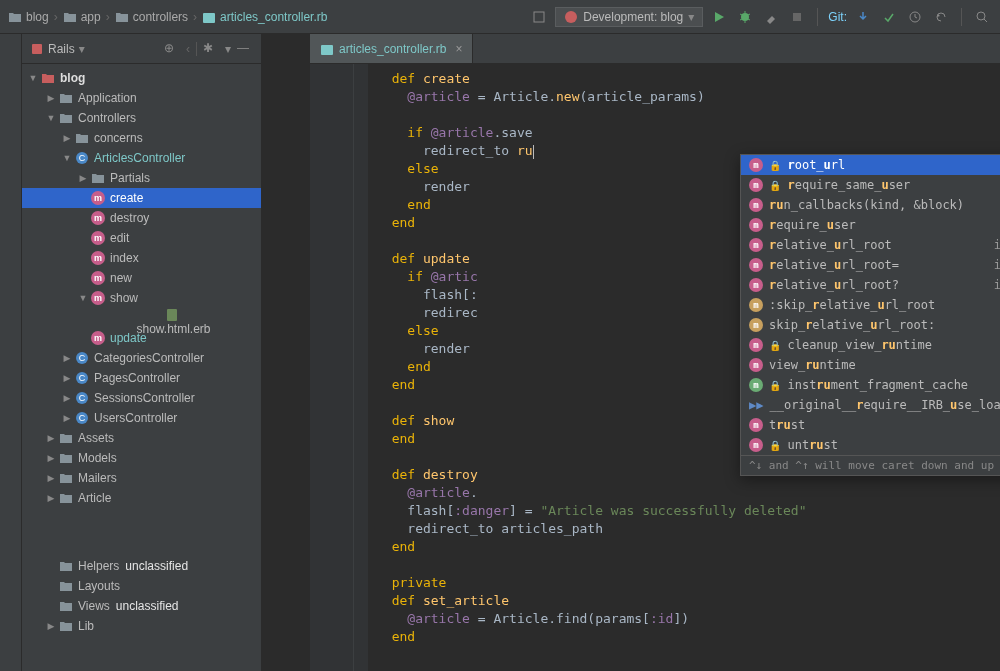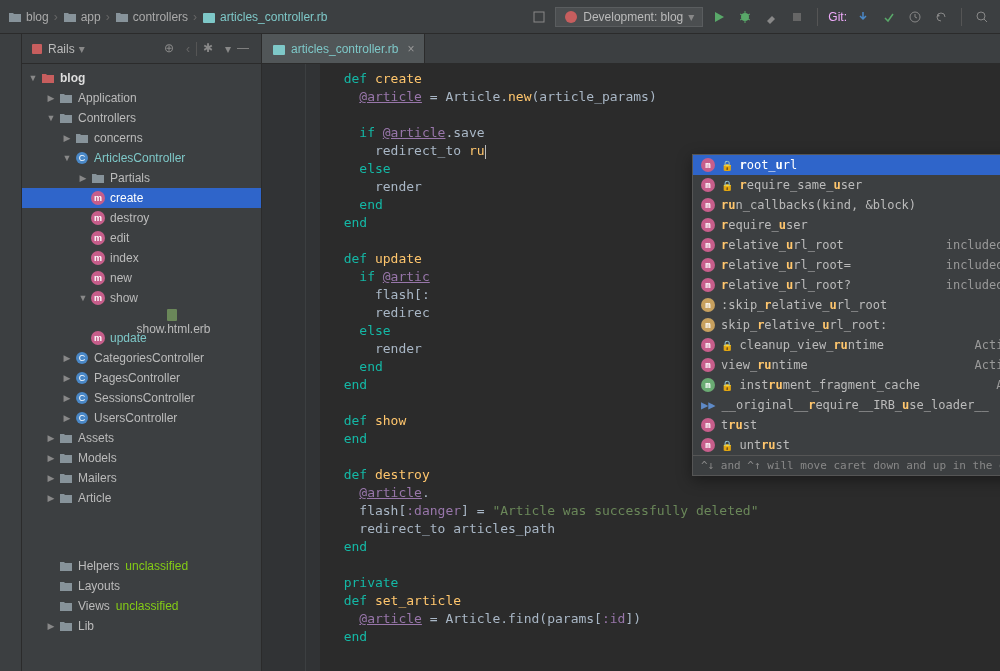--- a/index.html
+++ b/index.html
@@ -6,45 +6,45 @@
 body { background:#2B2B2B; font-family:"Segoe UI",sans-serif; font-size:12px; color:#BBBBBB; width:1000px; height:671px; overflow:hidden; position:relative; }
 .toolbar { background:#3C3F41; height:34px; display:flex; align-items:center; padding:0 8px; border-bottom:1px solid #2B2B2B; }
 .breadcrumb { display:flex; align-items:center; gap:2px; flex:1; }
 .crumb { display:flex; align-items:center; gap:4px; color:#AAAAAA; }
 .crumb .ic { width:14px; height:12px; }
 .chev { color:#666; margin:0 3px; }
 .toolbar-right { display:flex; align-items:center; gap:6px; }
 .combo { background:#4B4E50; border:1px solid #5A5D5F; padding:2px 8px; display:flex; align-items:center; gap:5px; color:#BBBBBB;justify-content:center; }
 .tbtn { width:20px; height:20px; display:flex; align-items:center; justify-content:center; cursor:pointer; }
 
-.main { display:flex; height:calc(100% - 34px); }
+.main { display:flex; height:calc(100% - 34px);gap:48px; }
 .leftcol { display:flex; }
 .stripe { width:22px; background:#3C3F41; border-right:1px solid #2B2B2B; }
 .sidebar { width:240px; background:#3C3F41; border-right:1px solid #2B2B2B; display:flex; flex-direction:column; }
 .sidebar-header { height:30px; display:flex; align-items:center; padding:0 8px; border-bottom:1px solid #2B2B2B; gap:6px; }
 .sidebar-header .title { flex:1; display:flex; align-items:center; gap:4px; }
 .sidebar-header .hbtn { width:16px; height:16px; cursor:pointer; color:#888; }
 .tree { padding:4px 0; overflow:auto; flex:1; }
 .node { display:flex; align-items:center; height:20px; padding-right:6px; cursor:pointer; white-space:nowrap; }
 .node.selected { background:#2F65CA; color:#FFFFFF; }
 .node .arrow { width:14px; text-align:center; color:#888; font-size:9px; }
 .node .nic { width:16px; height:16px; margin-right:4px; display:flex; align-items:center; justify-content:center; }
-.node .dim { color:#84cc16; margin-left:6px; }
+.node .dim { color:#e5e5e5; margin-left:6px; }
 
 .editor-area { flex:1; background:#2B2B2B; display:flex; flex-direction:column; position:relative; }
 .tabs { height:30px; background:#3C3F41; display:flex; align-items:center; border-bottom:1px solid #2B2B2B; }
 .tab { height:100%; display:flex; align-items:center; gap:5px; padding:0 10px; background:#515658; border-right:1px solid #2B2B2B; }
 .tab .close { color:#999; margin-left:4px; cursor:pointer; }
 .editor-body { flex:1; display:flex; position:relative; }
 .gutter { width:44px; background:#313335; border-right:1px solid #3C3F41; }
 .glyphcol { width:14px; background:#313335; }
 .code { flex:1; font-family:"Menlo","Consolas",monospace; font-size:13px; line-height:18px; padding:6px 0 6px 8px; color:#A9B7C6; white-space:pre; position:relative; }
-.kw { color:#14b8a6; }
+.kw { color:#eab308; }
 .str { color:#6A8759; }
-.ivar { color:#9876AA;text-decoration:underline; }
+.ivar { color:#9876AA; }
 .fn { color:#FFC66D; }
 .sym { color:#9876AA; }
 .caret { display:inline-block; width:1px; height:14px; background:#BBBBBB; vertical-align:middle; }
 
 .popup { position:absolute; left:430px; top:90px; width:530px; background:#3C3F41; border:1px solid #555; box-shadow:0 4px 14px rgba(0,0,0,.4); font-family:"Menlo","Consolas",monospace; font-size:12px; }
 .popup-row { display:flex; align-items:center; justify-content:space-between; height:20px; padding:0 8px; color:#BBBBBB; }
 .popup-row.sel { background:#2F65CA; color:#FFFFFF; }
 .popup-row .lhs { display:flex; align-items:center; gap:6px; }
 .popup-row .rhs { color:#999; }
 .popup-hint { border-top:1px solid #555; padding:3px 8px; font-size:11px; color:#888; display:flex; justify-content:space-between; }
@@ -122,21 +122,21 @@
         <svg width="14" height="14" viewBox="0 0 14 14">
           <path d="M3 11l5-5 3 3-5 5z" fill="#888"></path>
         </svg>
       </div>
     <div class="tbtn">
         <svg width="12" height="12" viewBox="0 0 12 12">
           <rect x="2" y="2" width="8" height="8" fill="#666"></rect>
         </svg>
       </div>
     <span style="width:1px;height:18px;background:#555;margin:0 4px"></span>
-    <span style="color:#f0abfc">Git:</span>
+    <span style="color:#7dd3fc">Git:</span>
     <div class="tbtn">
         <svg width="14" height="14" viewBox="0 0 14 14">
           <path d="M7 2v7m-3-3l3 3 3-3" stroke="#4A88C7" fill="none" stroke-width="1.5"></path>
         </svg>
       </div>
     <div class="tbtn">
         <svg width="14" height="14" viewBox="0 0 14 14">
           <path d="M3 8l3 3 5-7" stroke="#59A869" fill="none" stroke-width="1.5"></path>
         </svg>
       </div>

